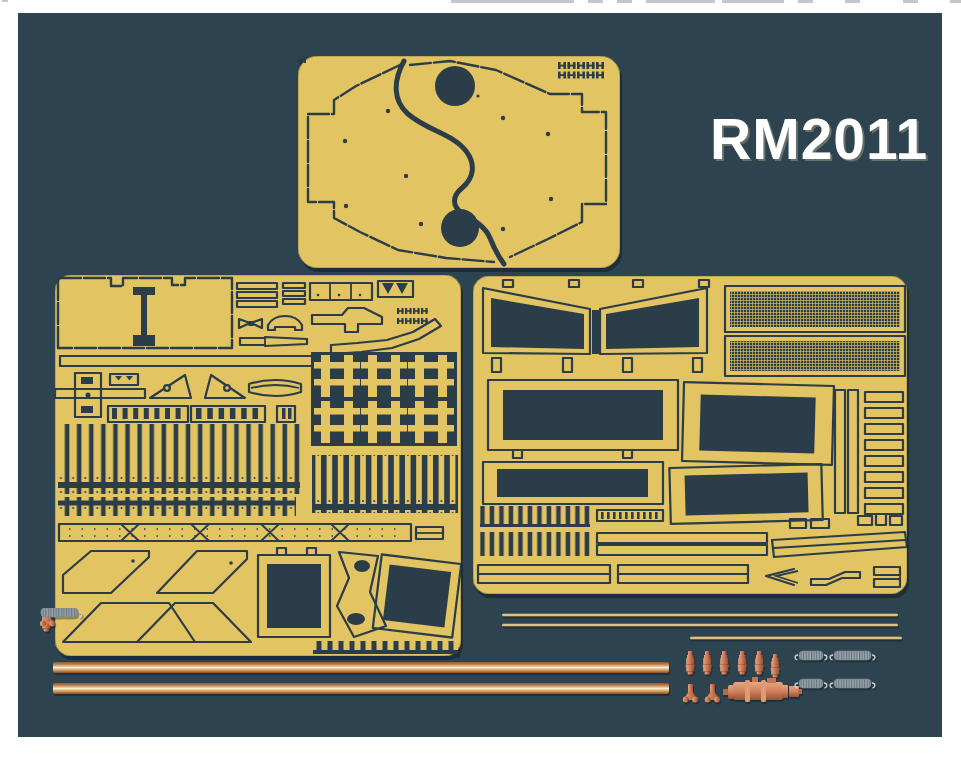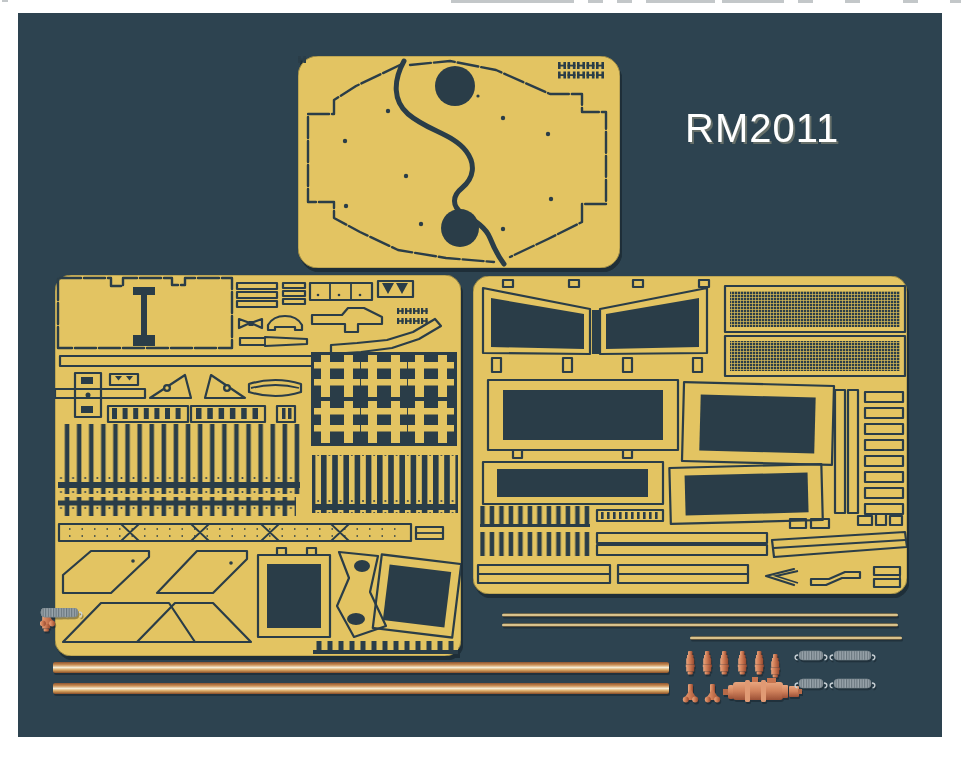--- a/index.html
+++ b/index.html
@@ -3,21 +3,21 @@
 <meta charset="utf-8">
 <style>
   html,body{margin:0;padding:0;background:#fff;}
   #stage{position:relative;width:961px;height:762px;background:var(--page-bg,#fff);
          font-family:"Liberation Sans",sans-serif;overflow:hidden;}
   #panel{position:absolute;left:18px;top:13px;width:924px;height:724px;
          background:var(--panel-bg,#2d4350);}
   .mark{position:absolute;top:0;height:3px;background:var(--crop-mark,#b9bdc0);opacity:.85;}
   .fret{position:absolute;filter:drop-shadow(2px 4px 0 rgba(10,18,24,.42));}
   .hw{position:absolute;filter:drop-shadow(1px 2px 0 rgba(10,18,24,.35));}
-  #code-label{position:absolute;left:685px;top:106px;font-weight:normal;font-size:40px;
+  #code-label{position:absolute;left:710px;top:106px;font-weight:bold;font-size:57px;
       letter-spacing:1px;color:var(--label-text,#fff);
       text-shadow:2px 2px 0 rgba(235,215,165,.30);}
   
   .pl{fill:var(--fret-brass,#e3c462);stroke:var(--fret-edge,#9c8a46);stroke-width:1;}
   .et{fill:var(--etch-dark,#2a3d48);}
   .yw{fill:var(--fret-brass,#e3c462);}
   .dt{fill:var(--etch-dark,#2a3d48);}
   .ln{fill:none;stroke:var(--etch-dark,#2a3d48);stroke-width:2.2;stroke-linejoin:round;stroke-linecap:round;}
   .lnD{fill:none;stroke:var(--etch-dark,#2a3d48);stroke-width:2.4;stroke-linejoin:round;
        stroke-linecap:round;stroke-dasharray:21 3;}

